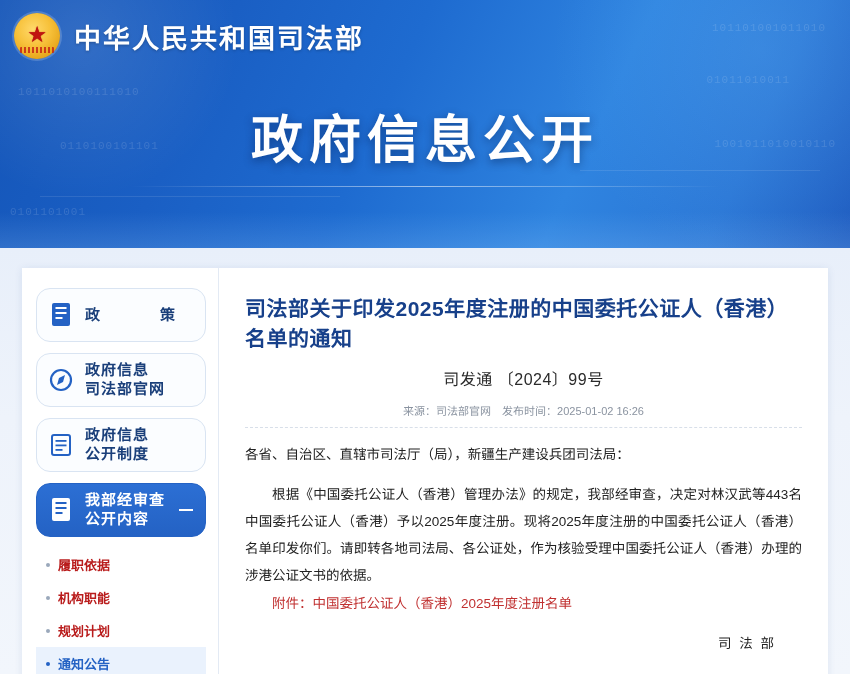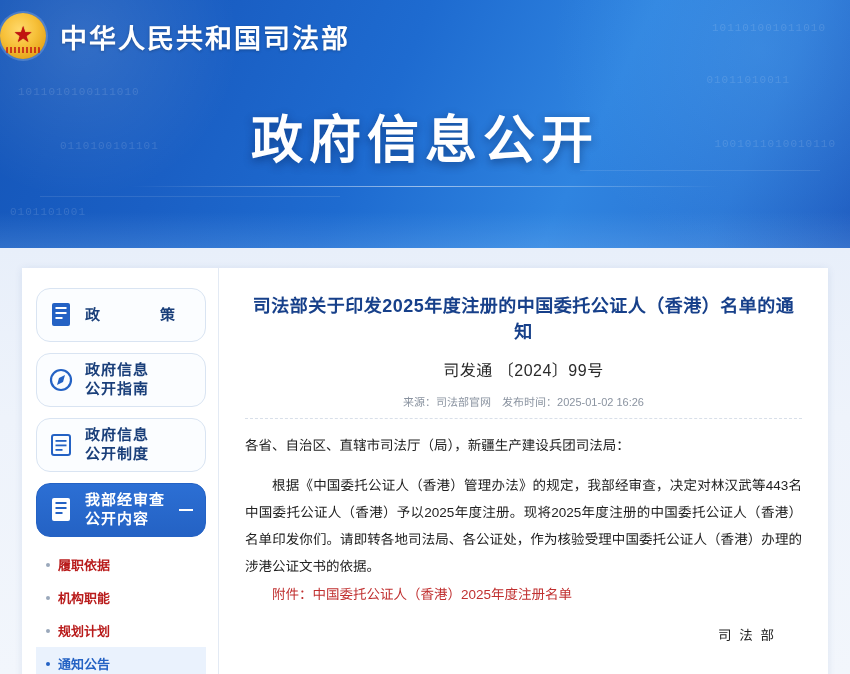--- a/index.html
+++ b/index.html
@@ -45,20 +45,21 @@
     border-radius: 50%;
     pointer-events: none;
   }
 
   .brandbar {
     position: absolute;
     top: 0; left: 0;
     width: 810px; height: 72px;
     display: flex;
     align-items: center;
+    padding-left: 14px;
     z-index: 5;
   }
   .emblem {
     width: 46px; height: 46px;
     border-radius: 50%;
     background: radial-gradient(circle at 42% 36%, #ffd96b 0%, #f7c13a 42%, #e8a81e 72%, #d18f12 100%);
     position: relative;
     flex: none;
     box-shadow: 0 0 0 2px rgba(255,255,255,0.18);
   }
@@ -209,25 +210,24 @@
   .sublist li.sel .dot { background: #2462c4; }
 
   
   .article {
     flex: 1;
     border-left: 1px solid #e3eaf4;
     padding: 26px 26px 0 26px;
     min-width: 0;
   }
   .doc-title {
-    font-size: 18px;
+    font-size: 21px;
     line-height: 1.42;
     font-weight: bold;
     color: #17408a;
-    text-align: center;
     letter-spacing: .5px;
   }
   .doc-number {
     margin-top: 12px;
     text-align: center;
     font-size: 16px;
     color: #2a2a2a;
     letter-spacing: .5px;
   }
   .meta-bar {
@@ -311,21 +311,21 @@
 
       <div class="nav-card">
         <span class="ico">
           <svg width="26" height="28" viewBox="0 0 26 28">
             <circle cx="12" cy="14" r="10" fill="none" stroke="#2462c4" stroke-width="2.2"></circle>
             <polygon points="16,9 10,12 8,19 14,16" fill="#2462c4"></polygon>
           </svg>
         </span>
         <span class="lbl">
           <span>政府信息</span><br>
-          <span>公开指南</span>
+          <span>司法部官网</span>
         </span>
       </div>
 
       <div class="nav-card">
         <span class="ico">
           <svg width="26" height="28" viewBox="0 0 26 28">
             <rect x="3" y="4" width="18" height="20" rx="2" fill="none" stroke="#2462c4" stroke-width="2"></rect>
             <rect x="6.5" y="9" width="11" height="1.8" fill="#2462c4"></rect>
             <rect x="6.5" y="13.5" width="11" height="1.8" fill="#2462c4"></rect>
             <rect x="6.5" y="18" width="7" height="1.8" fill="#2462c4"></rect>

